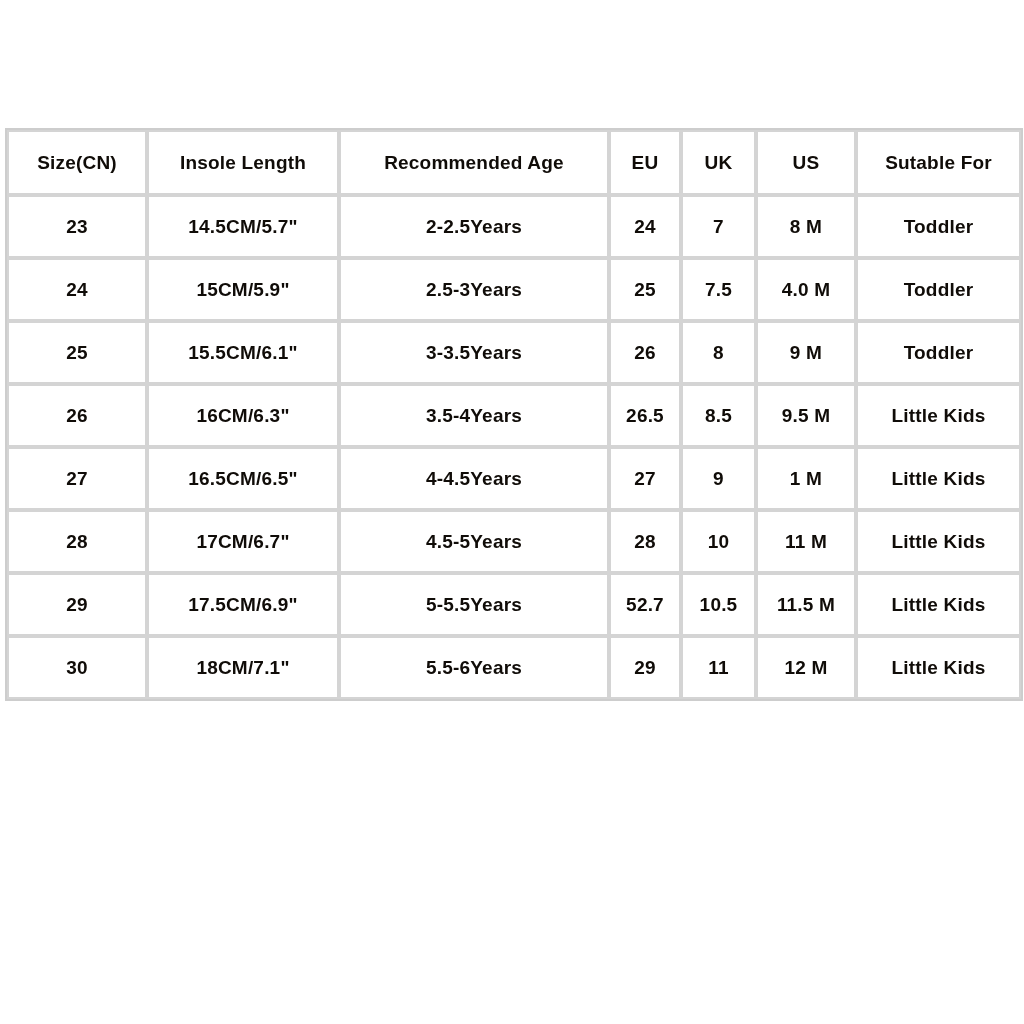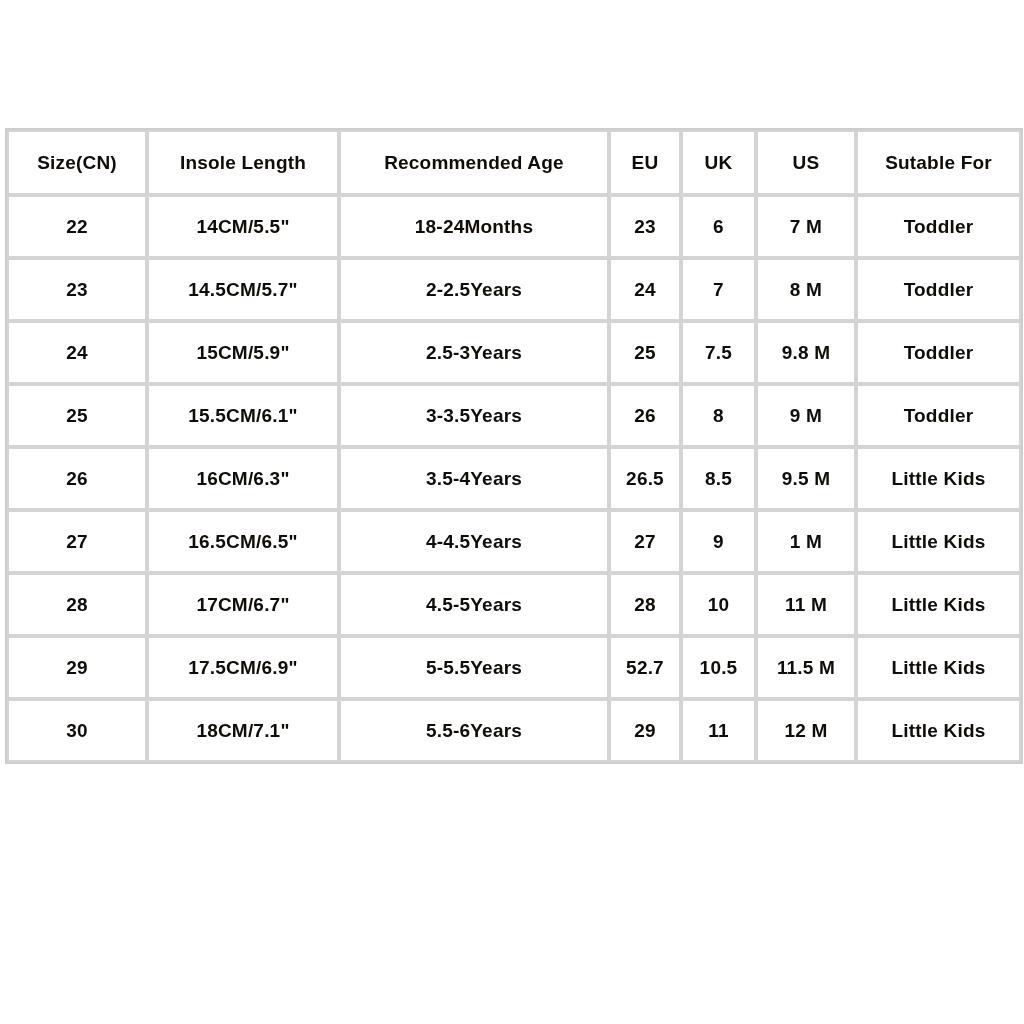--- a/index.html
+++ b/index.html
@@ -83,44 +83,35 @@
           <th>Insole Length</th>
           <th>Recommended Age</th>
           <th>EU</th>
           <th>UK</th>
           <th>US</th>
           <th>Sutable For</th>
         </tr>
       </thead>
       <tbody id="chart-body">
           <tr>
-            <td>22</td>
-            <td>14CM/5.5"</td>
-            <td>18-24Months</td>
-            <td>23</td>
-            <td>6</td>
-            <td>7 M</td>
-            <td>Toddler</td>
-          </tr>
-          <tr>
             <td>23</td>
             <td>14.5CM/5.7"</td>
             <td>2-2.5Years</td>
             <td>24</td>
             <td>7</td>
             <td>8 M</td>
             <td>Toddler</td>
           </tr>
           <tr>
             <td>24</td>
             <td>15CM/5.9"</td>
             <td>2.5-3Years</td>
             <td>25</td>
             <td>7.5</td>
-            <td>9.8 M</td>
+            <td>4.0 M</td>
             <td>Toddler</td>
           </tr>
           <tr>
             <td>25</td>
             <td>15.5CM/6.1"</td>
             <td>3-3.5Years</td>
             <td>26</td>
             <td>8</td>
             <td>9 M</td>
             <td>Toddler</td>

